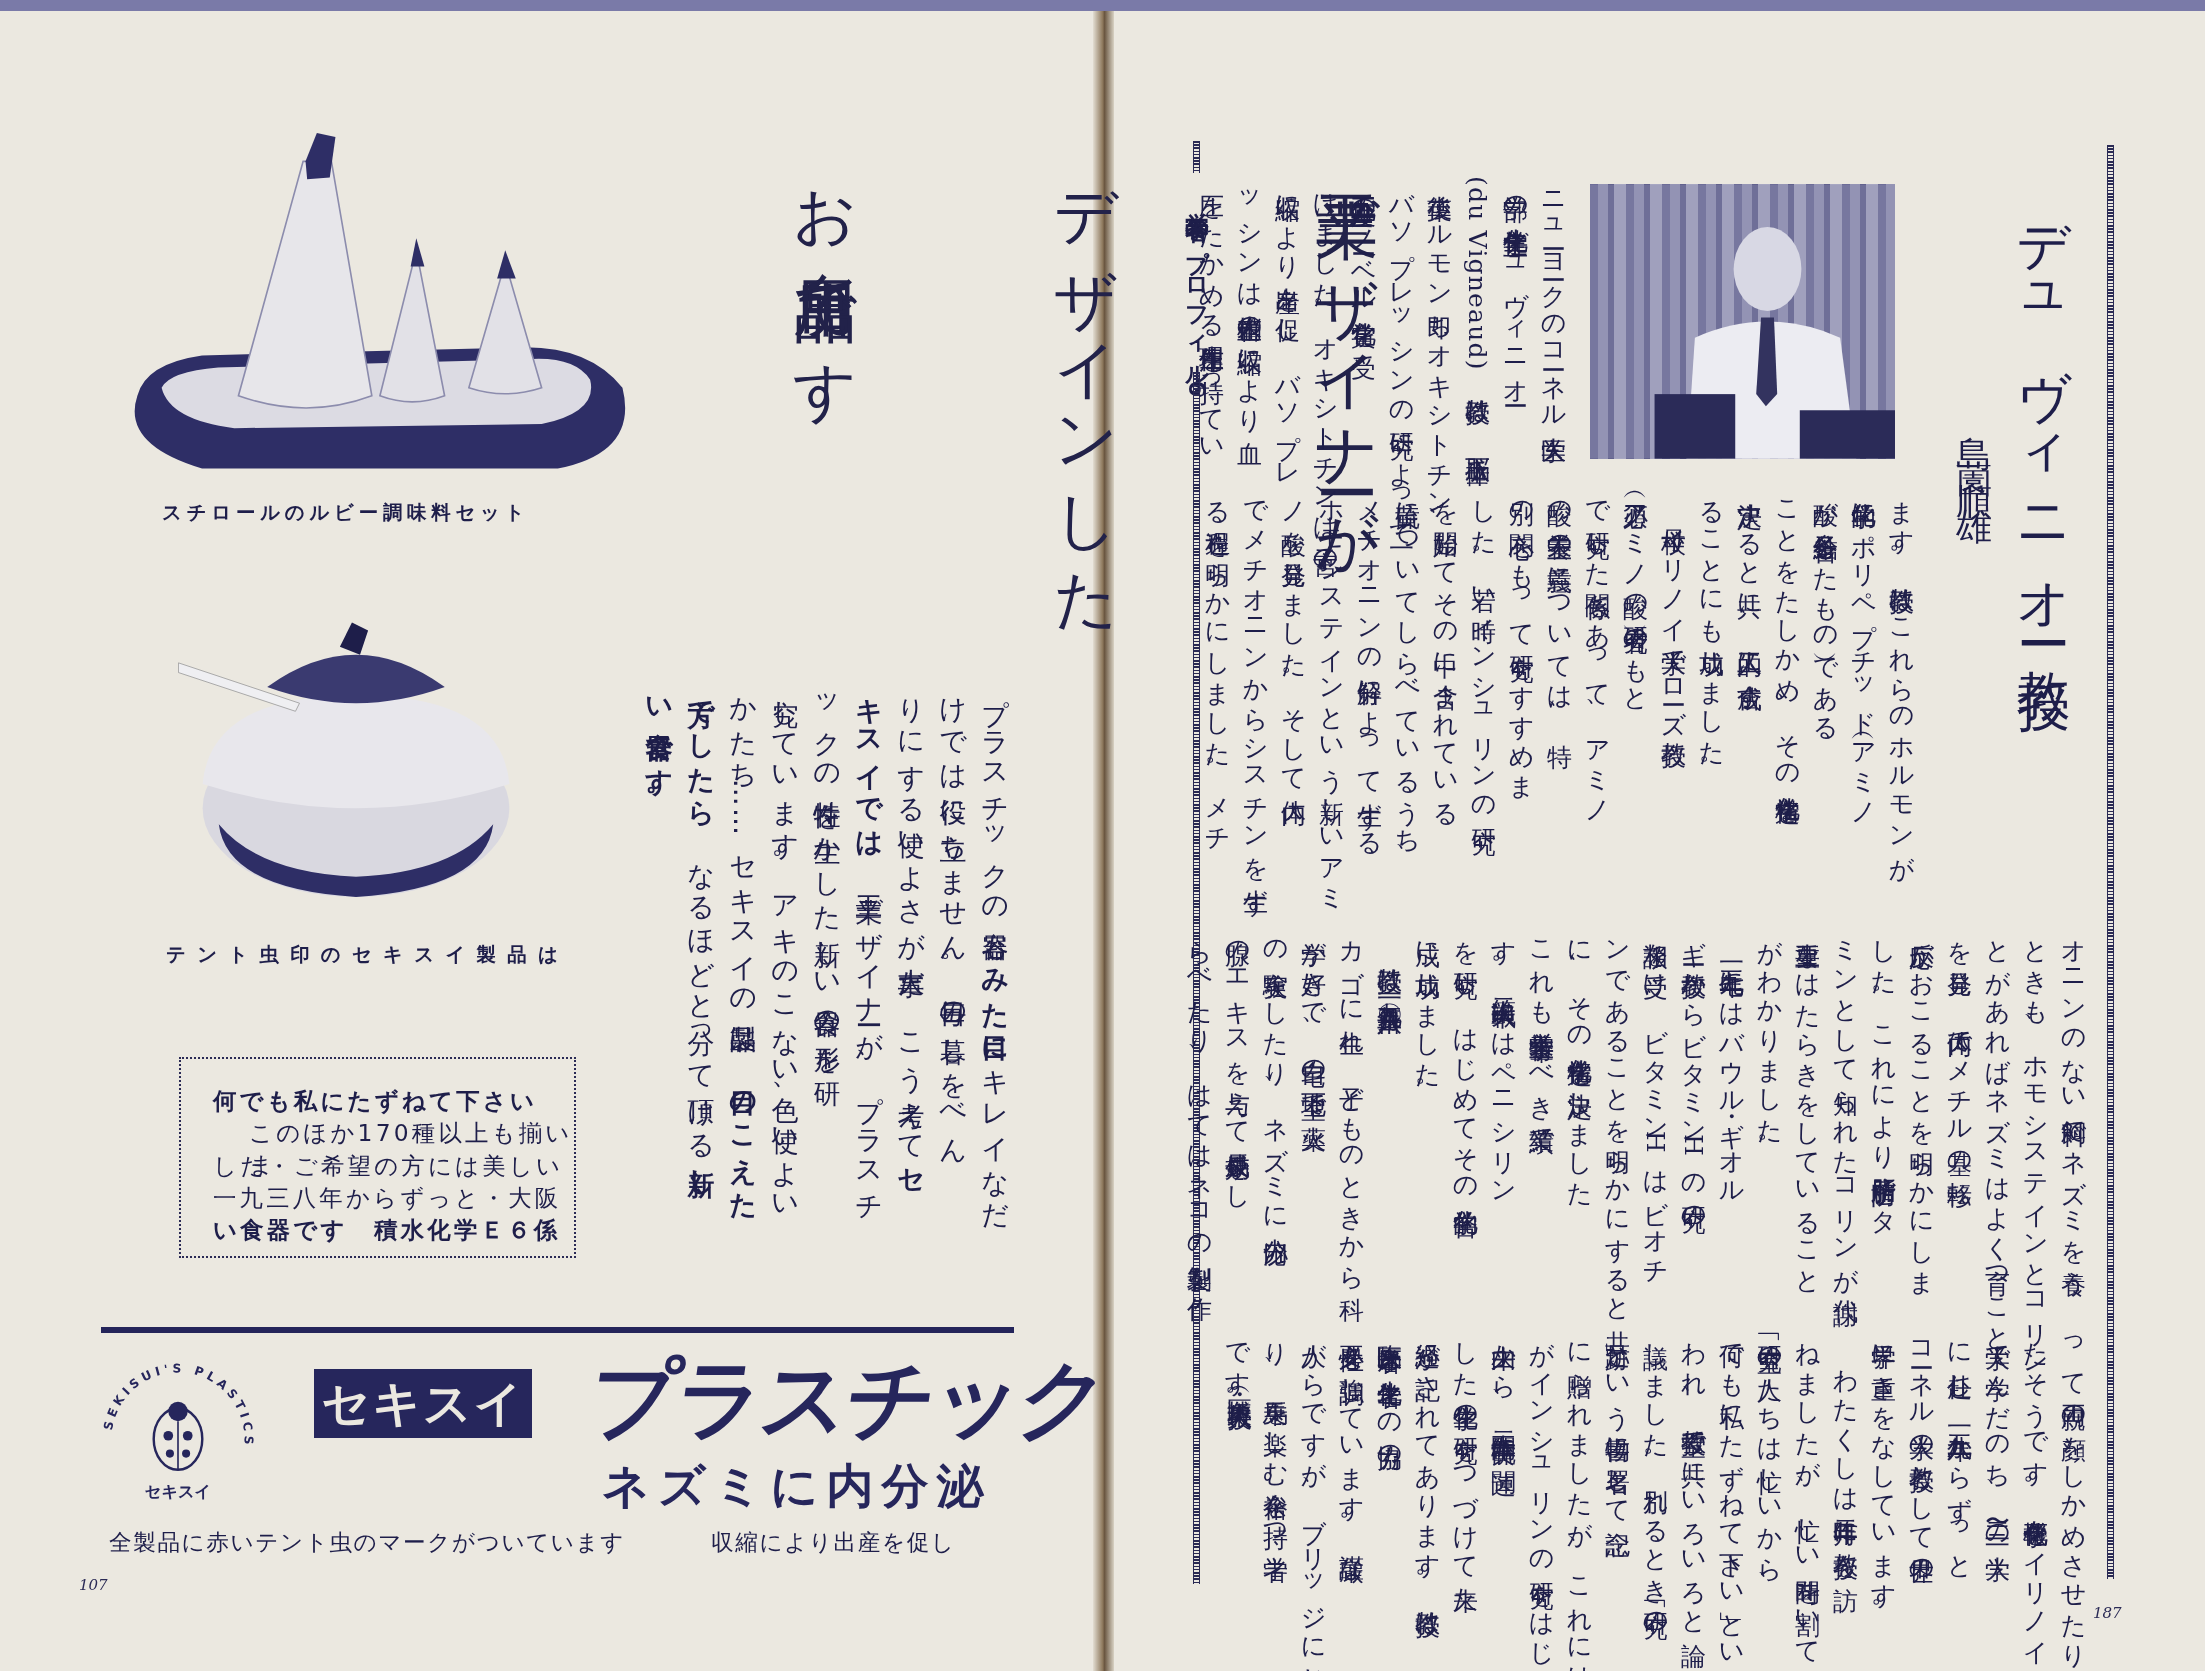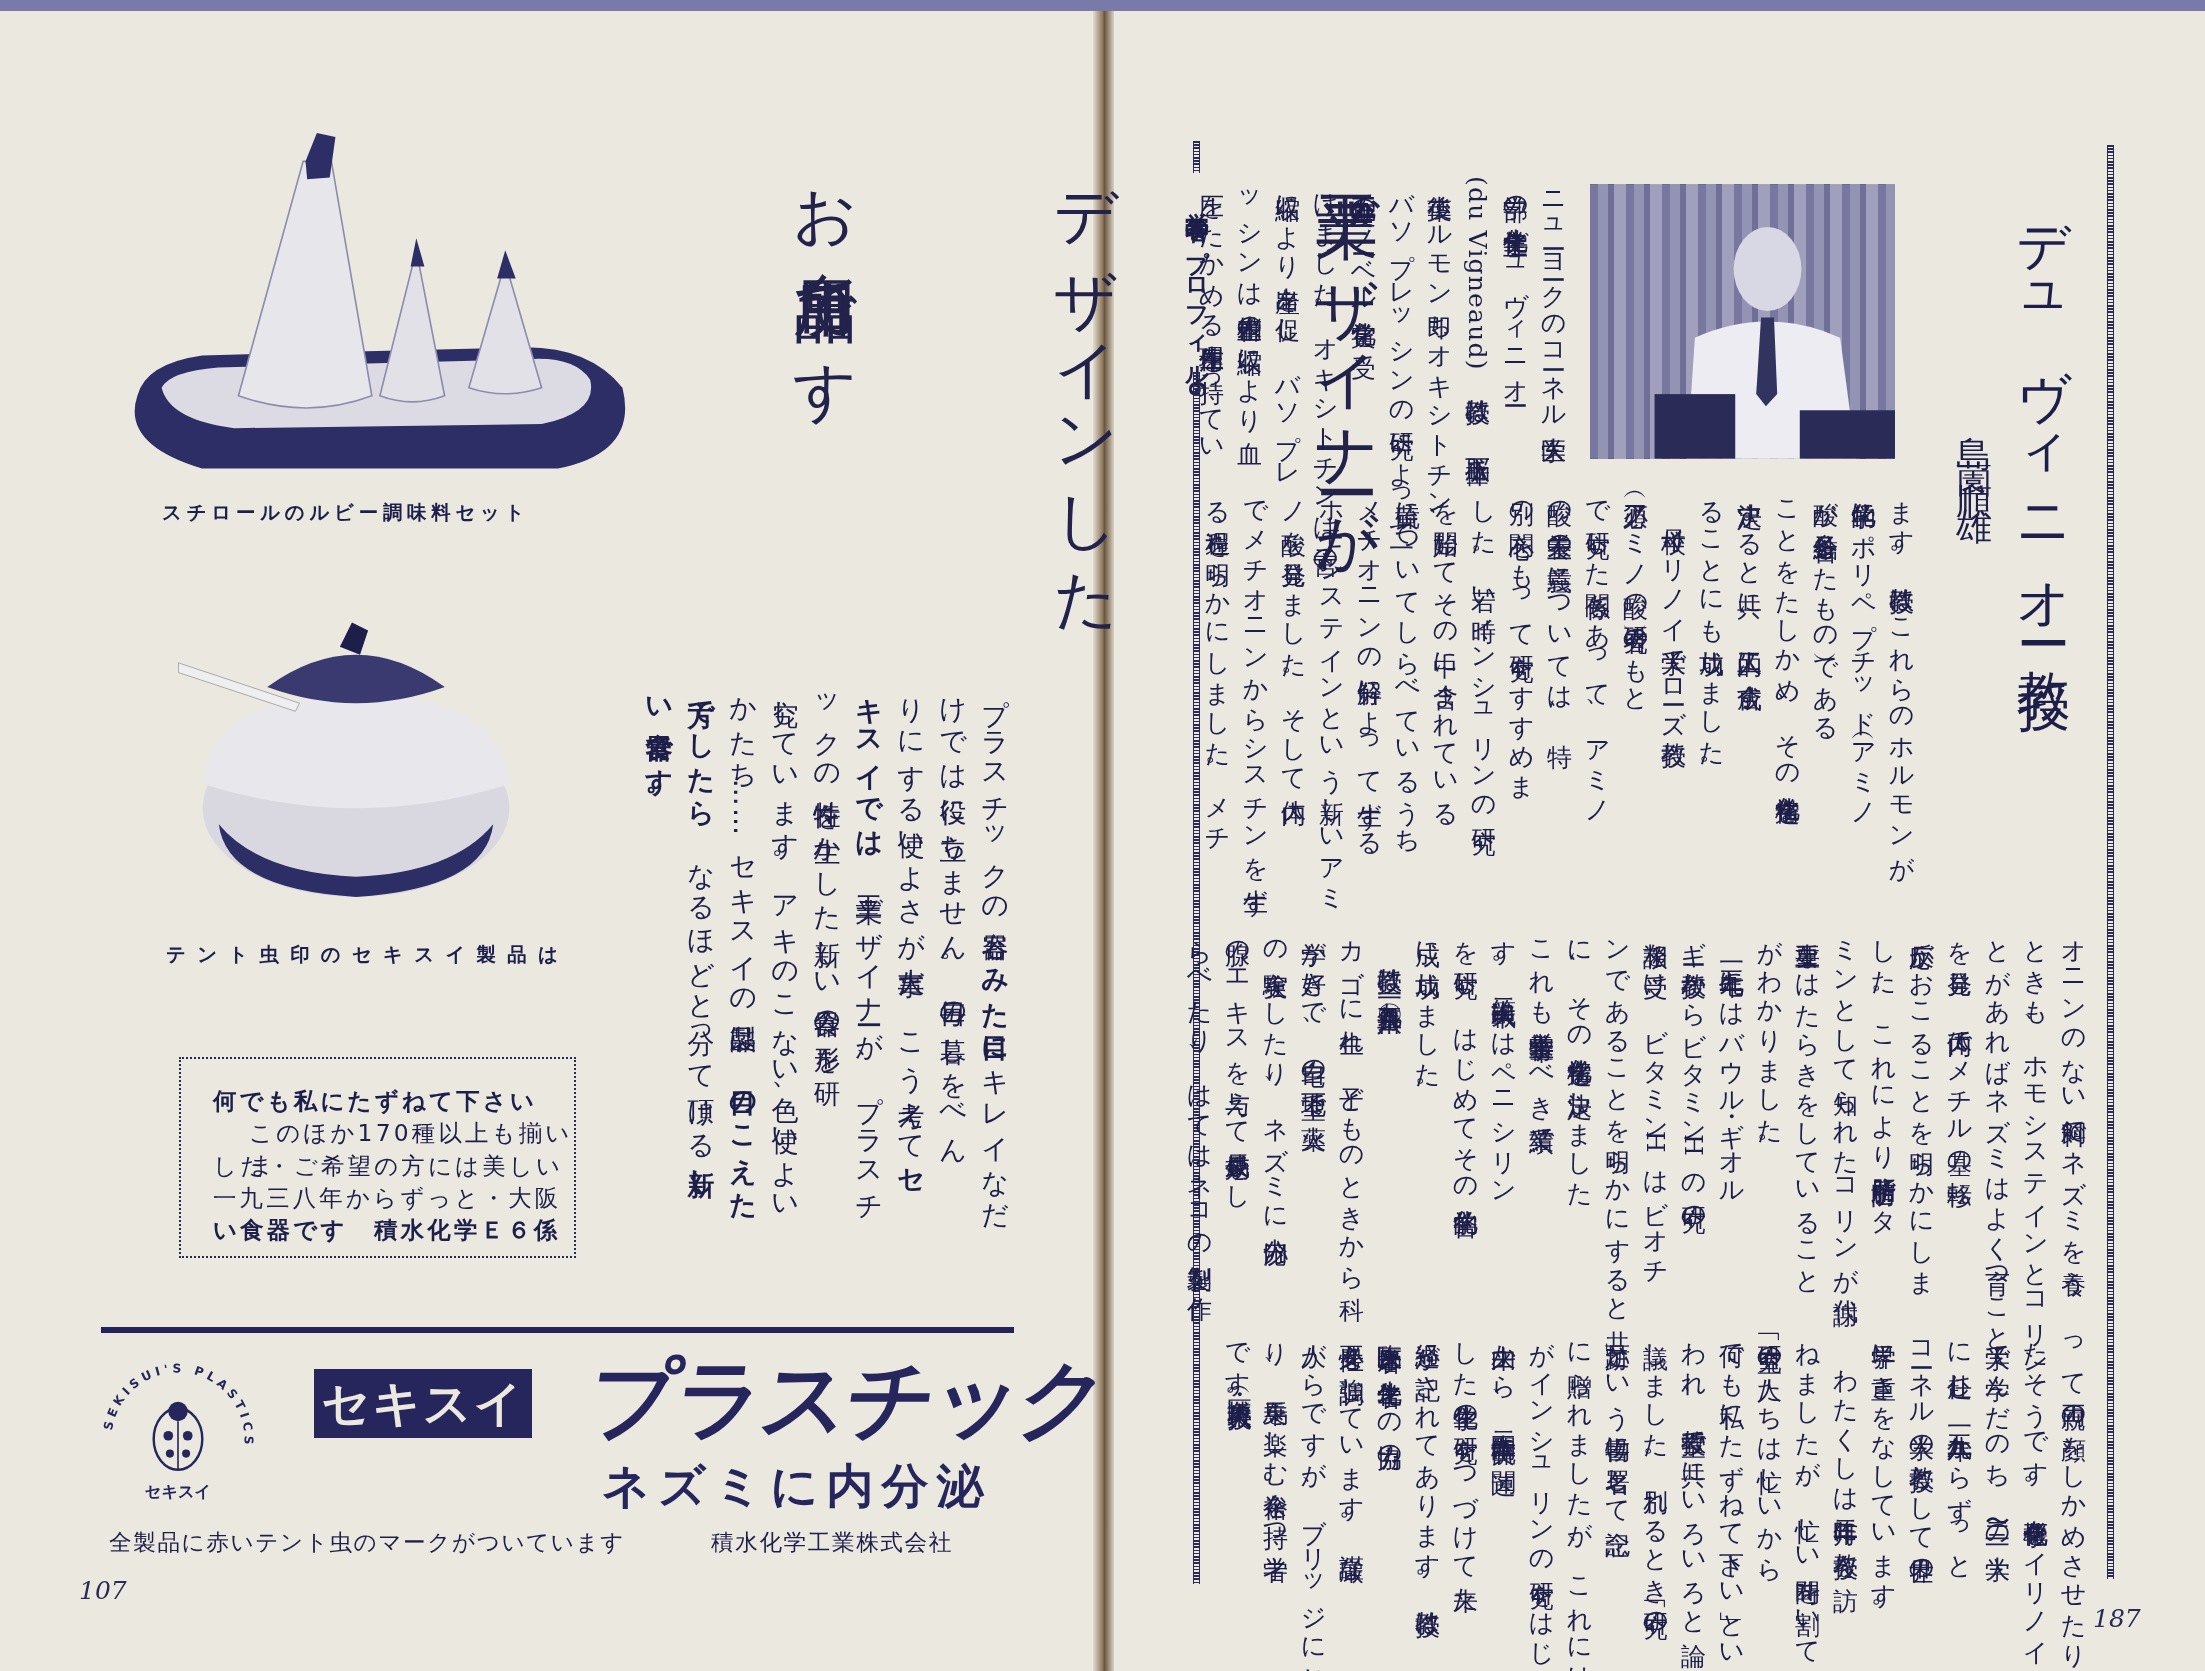--- a/index.html
+++ b/index.html
@@ -19,21 +19,21 @@
   .ad-body{font-size:27px;line-height:42px;letter-spacing:2.4px;font-family:"DejaVu Sans",sans-serif;}
   .ad-body b{font-weight:bold;}
   .dotbox{position:absolute;left:179px;top:1057px;width:393px;height:197px;border:2.4px dotted #2a2a55;}
   .dotbox-line{position:absolute;left:32px;font-family:"DejaVu Sans",sans-serif;font-size:23.4px;letter-spacing:3.2px;font-weight:bold;}
   .banner-rule{position:absolute;left:101px;top:1327px;width:913px;height:5.7px;background:#24245a;}
   .logo-box{position:absolute;left:314px;top:1369px;width:218px;height:69px;background:#26265c;color:#ebe8e0;
             font-family:"DejaVu Sans",sans-serif;font-weight:bold;font-size:48px;text-align:center;line-height:69px;letter-spacing:1.6px;}
   .plastic{position:absolute;left:590px;top:1341px;font-family:"DejaVu Sans",sans-serif;font-weight:bold;font-size:87px;letter-spacing:-3.2px;color:#26265c;transform:skewX(-8deg);}
   .kurashi{position:absolute;left:602px;top:1455px;font-family:"DejaVu Sans",sans-serif;font-size:47px;letter-spacing:8px;font-weight:bold;color:#26265c;}
   .footer-note{position:absolute;top:1527px;font-family:"DejaVu Sans",sans-serif;font-size:22.6px;letter-spacing:1.6px;}
-  .pageno{position:absolute;font-family:"DejaVu Serif",serif;font-style:italic;font-size:25px;color:#2a2a55;}
+  .pageno{position:absolute;font-family:"DejaVu Serif",serif;font-style:italic;font-size:15px;color:#2a2a55;}
   
   .title{font-size:53px;line-height:65px;letter-spacing:11.3px;color:#1e1e4a;}
   .author{font-size:36px;letter-spacing:24px;}
   .body-col{font-size:25px;line-height:38px;letter-spacing:1.2px;font-family:"DejaVu Serif",serif;}
   .series{font-family:"DejaVu Sans",sans-serif;font-weight:bold;font-size:23.4px;letter-spacing:2.4px;}
   .dbl-rule{position:absolute;width:4.8px;border-left:1.6px solid #2a2a55;border-right:1.6px solid #2a2a55;
             background:repeating-linear-gradient(180deg,#2a2a55 0 1.6px,transparent 1.6px 3.2px);}
   .photo{position:absolute;left:1590px;top:184px;width:305px;height:275px;overflow:hidden;
          background:repeating-linear-gradient(90deg,#5b5b8a 0 8px,#9a9ab8 8px 18px,#4a4a7a 18px 24px,#b7b7cc 24px 36px);}
 </style>
@@ -99,21 +99,21 @@
     <circle cx="112" cy="96" r="6" fill="#26265c"></circle>
   <circle cx="90" cy="118" r="5" fill="#26265c"></circle>
     <circle cx="110" cy="118" r="5" fill="#26265c"></circle>
   <line x1="100" y1="78" x2="100" y2="138" stroke="#26265c" stroke-width="2"></line>
 </svg>
 
 <div class="logo-box">セキスイ</div>
 <div class="plastic">プラスチック</div>
 <div class="kurashi">ネズミに内分泌</div>
 <div class="footer-note" style="left:109px;">全製品に赤いテント虫のマークがついています</div>
-<div class="footer-note" style="left:711px;">積水化学工業株式会社</div>
+<div class="footer-note" style="left:711px;">収縮により出産を促し</div>
 <div class="pageno" style="left:79px;top:1576px;">107</div>
 
 <div class="dbl-rule" style="left:2107px;top:145px;height:1434px;"></div>
 <div class="dbl-rule" style="left:1193px;top:141px;height:32px;"></div>
 <div class="vt series" style="left:1181px;top:194px;">栄養学者のプロフィル・6</div>
 <div class="dbl-rule" style="left:1193px;top:372px;height:1212px;"></div>
 
 <div class="vt title" style="left:2012px;top:186px;">デュヴィニオー教授</div>
 <div class="vt author" style="left:1949px;top:408px;">島薗順雄</div>
 

